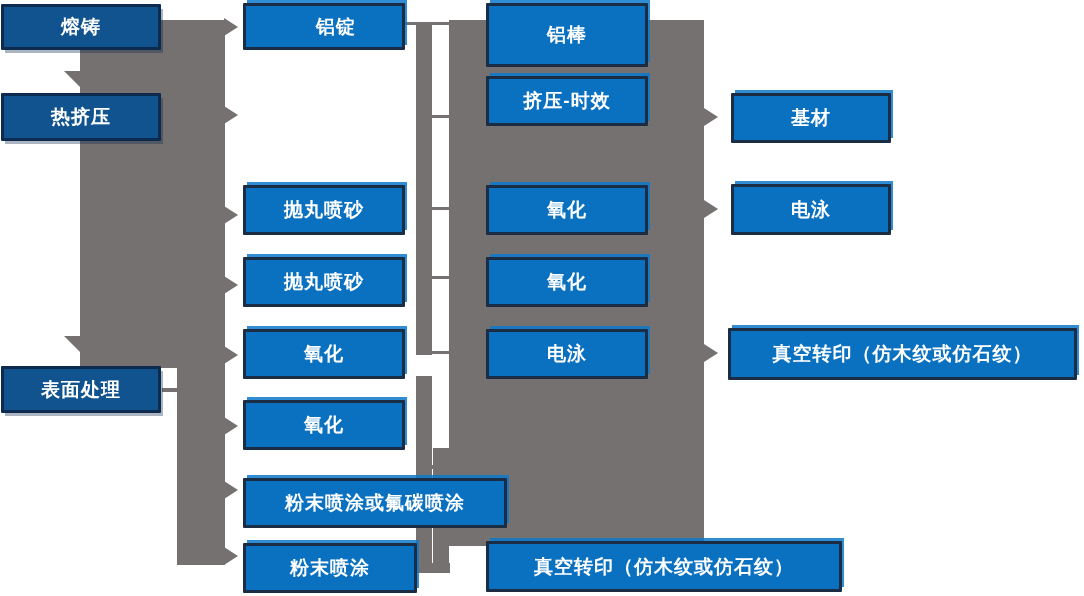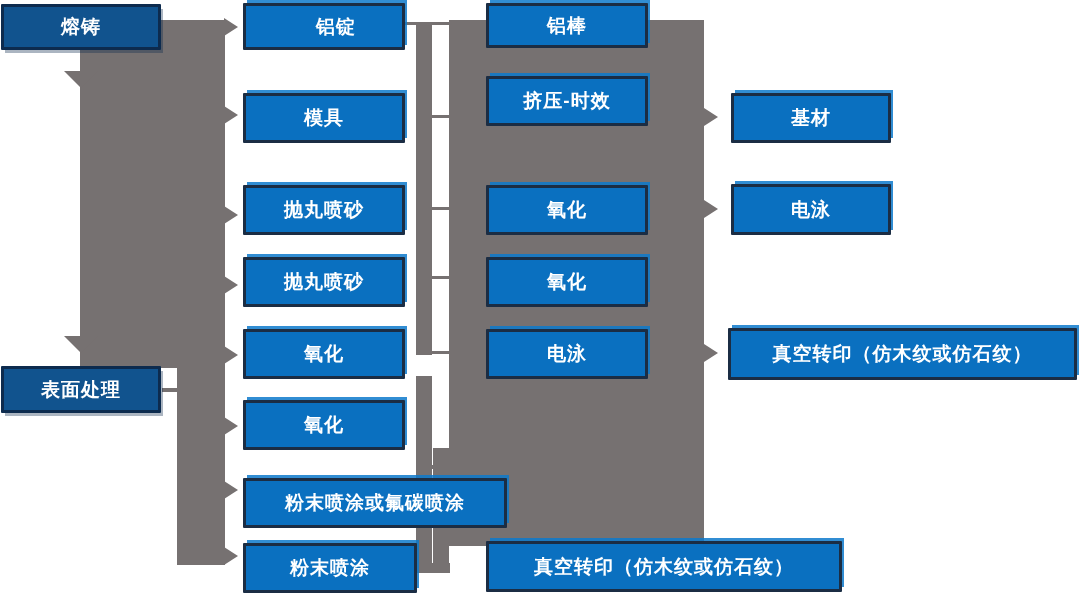--- a/index.html
+++ b/index.html
@@ -84,32 +84,32 @@
   <div class="arrow-r" style="left:224px;top:346px;"></div>
   <div class="arrow-r" style="left:224px;top:417px;"></div>
   <div class="arrow-r" style="left:224px;top:481px;"></div>
   <div class="arrow-r" style="left:224px;top:547px;"></div>
 
   <div class="arrow-r" style="left:704px;top:108px;"></div>
   <div class="arrow-r" style="left:704px;top:200px;"></div>
   <div class="arrow-r" style="left:704px;top:344px;"></div>
 
   <div class="node dark" style="left:1px;top:4px;width:160px;height:46px;">熔铸</div>
+  <div class="node dark" style="left:1px;top:93px;width:160px;height:48px;">热挤压</div>
   <div class="node dark" style="left:1px;top:366px;width:160px;height:47px;font-family:Liberation Mono, monospace;">表面处理</div>
 
   <div class="node blue" style="left:243px;top:3px;width:162px;height:47px;padding-left:24px;">铝锭</div>
-  <div class="node blue" style="left:243px;top:93px;width:162px;height:50px;">模具</div>
   <div class="node blue" style="left:243px;top:185px;width:162px;height:50px;">抛丸喷砂</div>
   <div class="node blue" style="left:243px;top:257px;width:162px;height:50px;">抛丸喷砂</div>
   <div class="node blue" style="left:243px;top:329px;width:162px;height:50px;">氧化</div>
   <div class="node blue" style="left:243px;top:400px;width:162px;height:50px;">氧化</div>
   <div class="node blue" style="left:243px;top:472px;width:264px;height:50px;margin-top:6px;">粉末喷涂或氟碳喷涂</div>
   <div class="node blue" style="left:243px;top:543px;width:174px;height:50px;">粉末喷涂</div>
 
-  <div class="node blue" style="left:486px;top:3px;width:162px;height:45px;">铝棒</div>
+  <div class="node blue" style="left:486px;top:3px;width:162px;height:64px;">铝棒</div>
   <div class="node blue" style="left:486px;top:76px;width:162px;height:50px;">挤压-时效</div>
   <div class="node blue" style="left:486px;top:185px;width:162px;height:50px;">氧化</div>
   <div class="node blue" style="left:486px;top:257px;width:162px;height:50px;">氧化</div>
   <div class="node blue" style="left:486px;top:329px;width:162px;height:50px;">电泳</div>
   <div class="node blue" style="left:486px;top:541px;width:356px;height:51px;">真空转印（仿木纹或仿石纹）</div>
 
   <div class="node blue" style="left:731px;top:93px;width:160px;height:50px;">基材</div>
   <div class="node blue" style="left:731px;top:184px;width:160px;height:51px;">电泳</div>
   <div class="node blue" style="left:728px;top:328px;width:349px;height:52px;">真空转印（仿木纹或仿石纹）</div>
 

